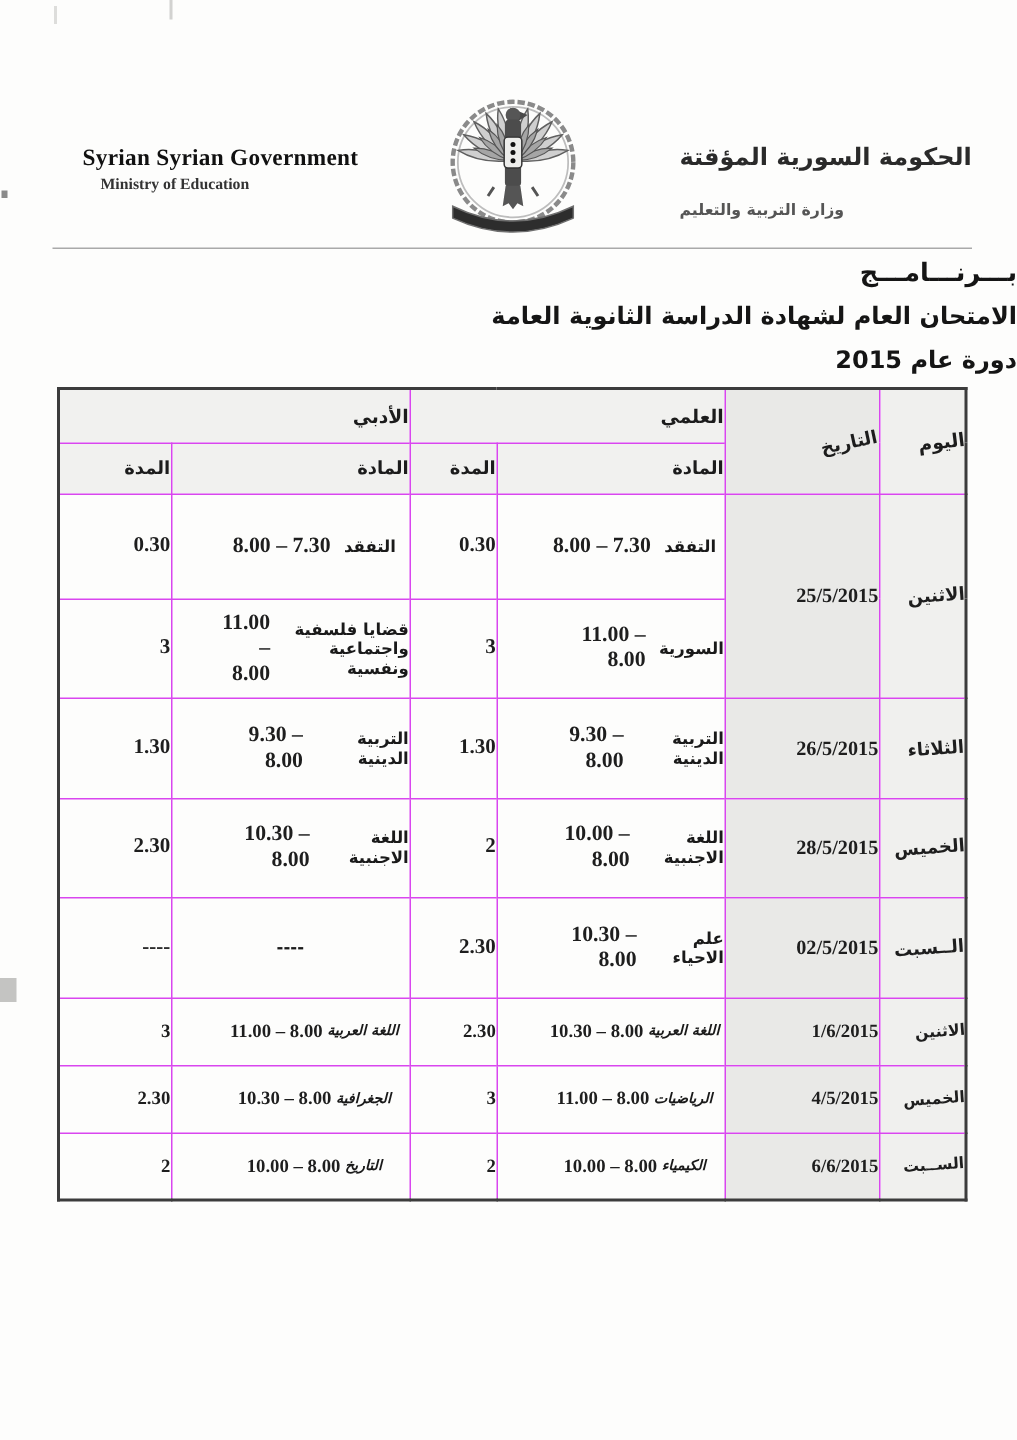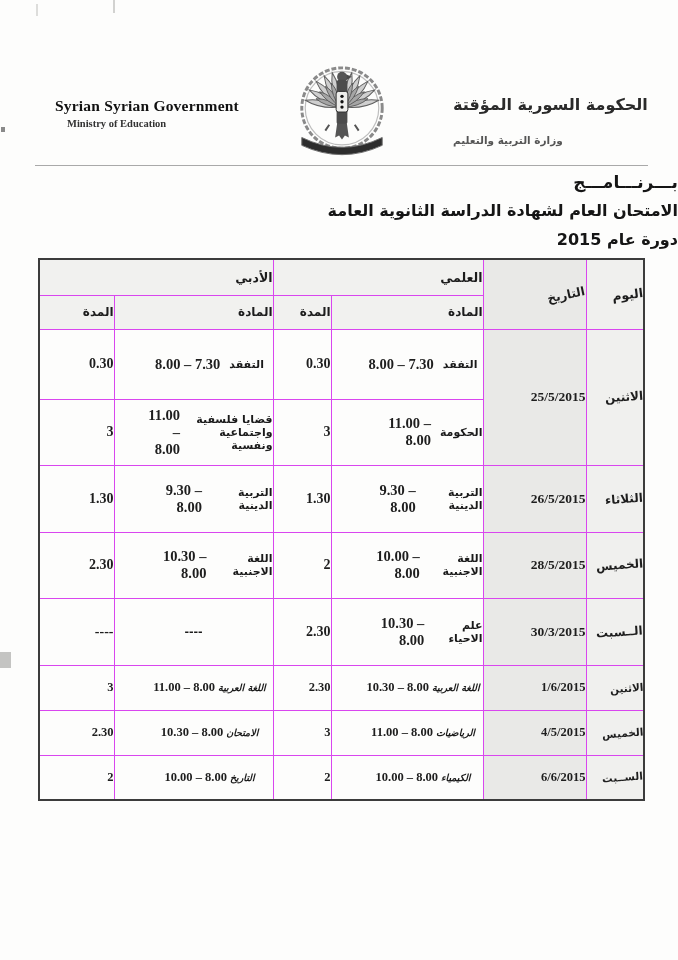--- a/index.html
+++ b/index.html
@@ -187,21 +187,21 @@
             <div class="subj-inner">
               <div class="subj">التفقد</div>
               <div class="time" dir="ltr">8.00 – 7.30</div>
             </div>
           </td>
       <td class="dur">0.30</td>
     </tr>
     <tr class="r-tall2">
       <td class="subj-cell">
             <div class="subj-inner">
-              <div class="subj">الحكومة</div>
+              <div class="subj">السورية</div>
               <div class="time" dir="ltr">11.00 – 8.00</div>
             </div>
           </td>
       <td class="dur">3</td>
       <td class="subj-cell">
             <div class="subj-inner">
               <div class="subj">قضايا فلسفية واجتماعية ونفسية</div>
               <div class="time" dir="ltr">11.00 – 8.00</div>
             </div>
           </td>
@@ -241,21 +241,21 @@
             <div class="subj-inner">
               <div class="subj">اللغة الاجنبية</div>
               <div class="time" dir="ltr">10.30 – 8.00</div>
             </div>
           </td>
       <td class="dur">2.30</td>
     </tr>
 
     <tr class="r-mid3">
       <td class="day-col day-cell"><span>الــسبت</span></td>
-      <td class="date-col date-cell">30/3/2015</td>
+      <td class="date-col date-cell">02/5/2015</td>
       <td class="subj-cell">
             <div class="subj-inner">
               <div class="subj">علم الاحياء</div>
               <div class="time" dir="ltr">10.30 – 8.00</div>
             </div>
           </td>
       <td class="dur">2.30</td>
       <td class="subj-cell">
             <div class="subj-inner">
               <div class="subj">----</div>
@@ -288,21 +288,21 @@
       <td class="date-col date-cell">4/5/2015</td>
       <td class="subj-cell">
             <div class="subj-inner">
               <div class="subj">الرياضيات</div>
               <div class="time" dir="ltr">11.00 – 8.00</div>
             </div>
           </td>
       <td class="dur">3</td>
       <td class="subj-cell">
             <div class="subj-inner">
-              <div class="subj">الامتحان</div>
+              <div class="subj">الجغرافية</div>
               <div class="time" dir="ltr">10.30 – 8.00</div>
             </div>
           </td>
       <td class="dur">2.30</td>
     </tr>
 
     <tr class="compact">
       <td class="day-col day-cell"><span>الســبت</span></td>
       <td class="date-col date-cell">6/6/2015</td>
       <td class="subj-cell">

